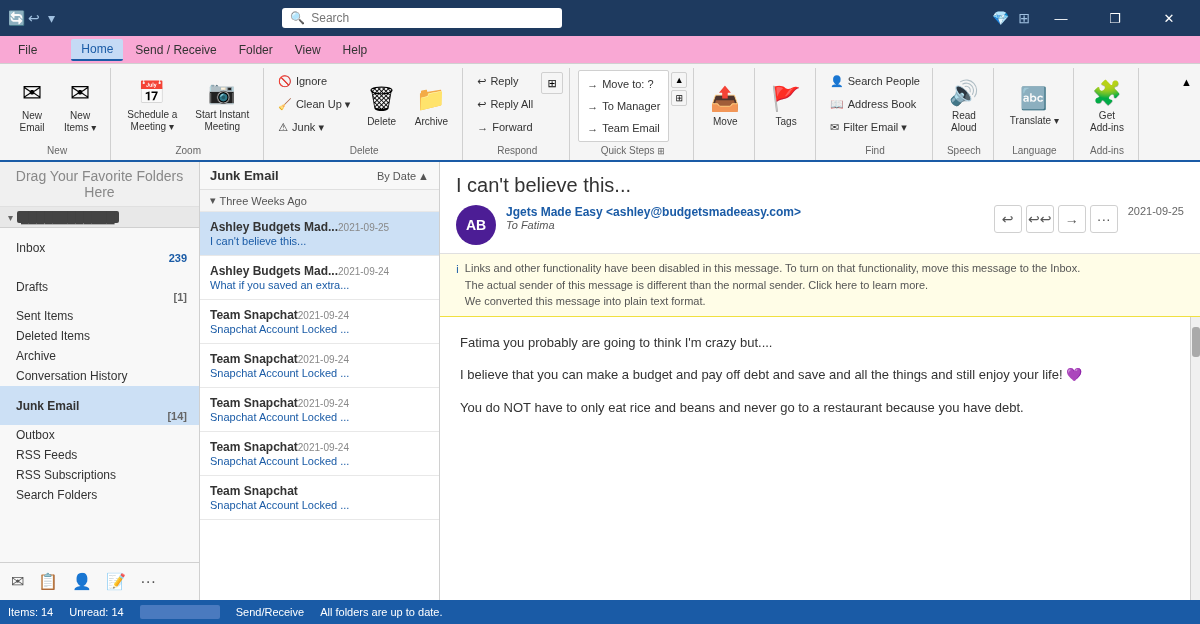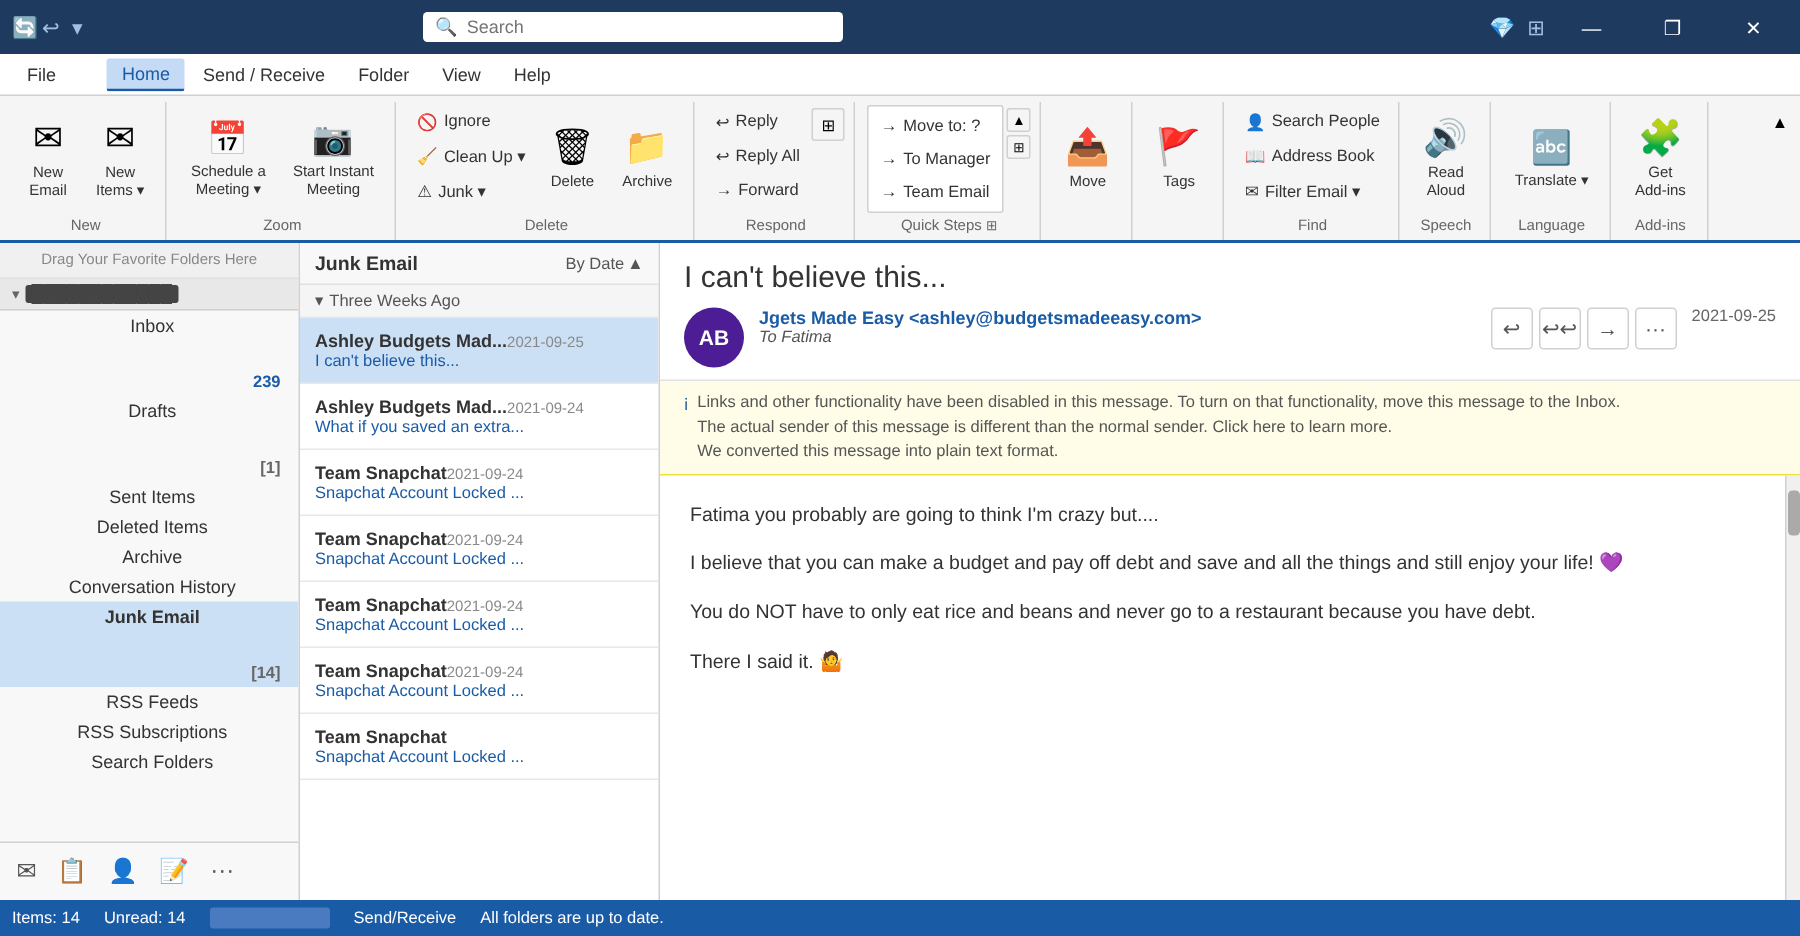--- a/index.html
+++ b/index.html
@@ -33,21 +33,21 @@
       font-size: 12px;
       width: 100%;
       color: #333;
     }
     .title-bar-right { display: flex; align-items: center; gap: 8px; margin-left: auto; }
     .win-btn { width: 46px; height: 36px; border: none; background: transparent; color: white; font-size: 13px; cursor: pointer; display: flex; align-items: center; justify-content: center; }
 
     
     .menu-bar {
       height: 28px;
-      background: #ffffff;
+      background: #f9a8d4;
       display: flex;
       align-items: center;
       padding: 0 8px;
       gap: 2px;
       border-bottom: 1px solid #d0d0d0;
     }
     .menu-item {
       padding: 3px 10px;
       font-size: 12px;
       cursor: pointer;
@@ -122,40 +122,39 @@
     .sidebar {
       width: 200px;
       background: #f8f8f8;
       border-right: 1px solid #d0d0d0;
       display: flex;
       flex-direction: column;
       overflow: hidden;
     }
     .sidebar-drag-area {
       padding: 6px 8px;
-      font-size: 10px;
+      font-size: 14px;
       color: #888;
       border-bottom: 1px solid #e0e0e0;
       background: #f0f0f0;
       text-align: center;
     }
     .sidebar-account {
       padding: 4px 8px;
       background: #e8e8e8;
       border-bottom: 1px solid #d0d0d0;
     }
     .sidebar-item {
       display: flex;
       align-items: center;
       padding: 3px 12px 3px 16px;
       font-size: 12px;
       color: #333;
       cursor: pointer;
       gap: 4px;
-      flex-direction: column;
     }
     .sidebar-item.active { background: #cce0f5; font-weight: 600; }
     .sidebar-item .count {
       margin-left: auto;
       font-size: 11px;
       font-weight: bold;
       margin-top: 21px;
     }
     .sidebar-item .count.blue { color: #1a5ba6; }
     .sidebar-item .count.gray { color: #666; }
@@ -485,20 +484,23 @@
       <span>Archive</span>
     </div>
     <div class="sidebar-item">
       <span>Conversation History</span>
     </div>
     <div class="sidebar-item active">
       <span>Junk Email</span>
       <span class="count gray">[14]</span>
     </div>
     <div class="sidebar-item">
+      <span>Outbox</span>
+    </div>
+    <div class="sidebar-item">
       <span>RSS Feeds</span>
     </div>
     <div class="sidebar-item">
       <span>RSS Subscriptions</span>
     </div>
     <div class="sidebar-item">
       <span>Search Folders</span>
     </div>
 
     <div class="sidebar-bottom">
@@ -607,21 +609,20 @@
         The actual sender of this message is different than the normal sender. Click here to learn more.<br>
         We converted this message into plain text format.
       </div>
     </div>
 
     <div style="display:flex;flex:1;overflow:hidden;">
       <div class="reading-body">
         <p>Fatima you probably are going to think I'm crazy but....</p>
         <p>I believe that you can make a budget and pay off debt and save and all the things and still enjoy your life! 💜</p>
         <p>You do NOT have to only eat rice and beans and never go to a restaurant because you have debt.</p>
-        <p>There I said it. 🤷</p>
       </div>
       <div class="scroll-track">
         <div class="scroll-thumb"></div>
       </div>
     </div>
   </div>
 
 </div>
 
 <div class="status-bar">

